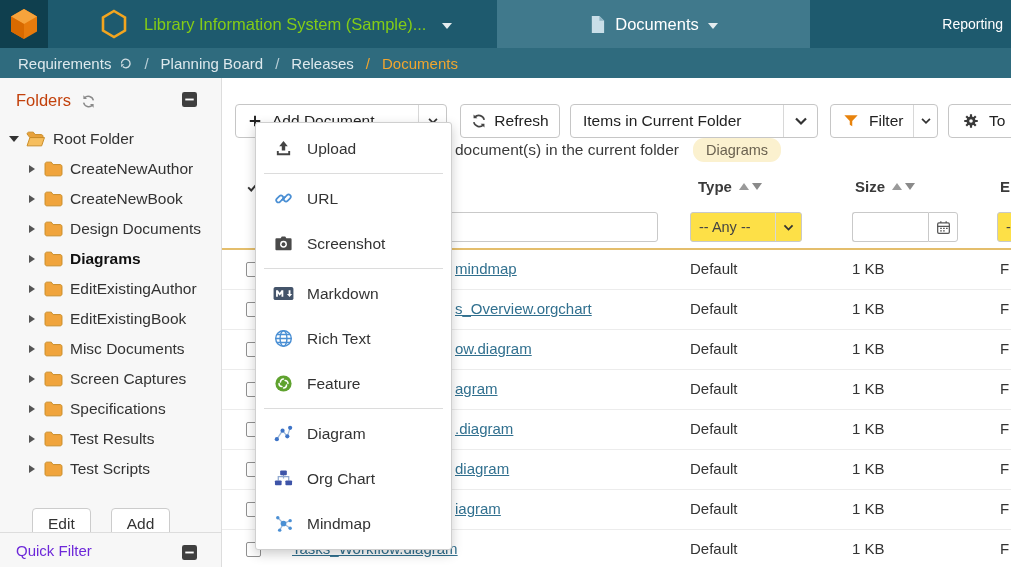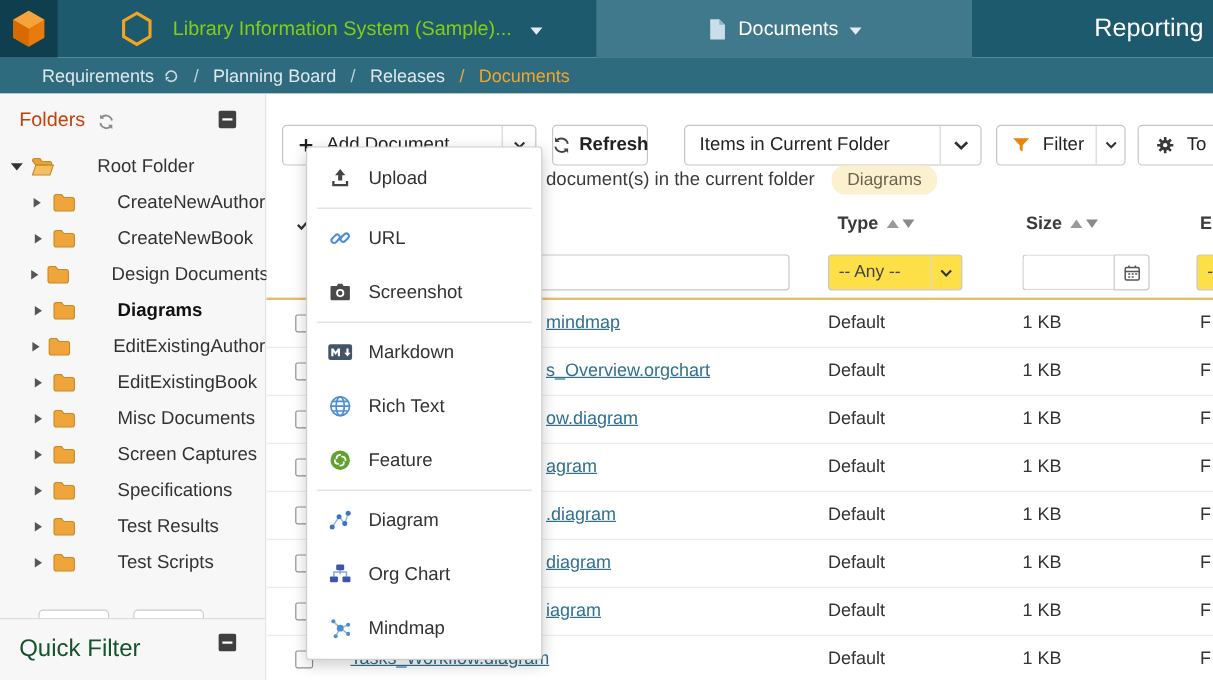--- a/index.html
+++ b/index.html
@@ -5,59 +5,59 @@
   * { margin:0; padding:0; box-sizing:border-box; }
   body { font-family:"Liberation Sans", sans-serif; background:#fff; }
   .screen { position:relative; width:1011px; height:567px; overflow:hidden; background:#fff; font-size:15px; color:#333; }
 
   
   .topbar { position:absolute; top:0; left:0; right:0; height:48px; background:#1E5A6E; }
   .logo-box { position:absolute; left:0; top:0; width:48px; height:48px; background:#0F3F4E; display:flex; align-items:center; justify-content:center; cursor:pointer; }
   .product-btn { position:absolute; left:86px; top:0; height:48px; display:flex; align-items:center; gap:16px; color:#84cc16; cursor:pointer; padding:0 14px; font-size:16.5px; }
   .caret-w { width:0; height:0; border-left:5px solid transparent; border-right:5px solid transparent; border-top:6px solid #E4ECEF; margin-top:3px; }
   .doc-tab { position:absolute; left:497px; top:0; width:313px; height:48px; background:#40798C; display:flex; align-items:center; justify-content:center; gap:9px; color:#fff; font-size:16.5px; cursor:pointer; }
-  .reporting-btn { position:absolute; right:0; top:0; height:48px; display:flex; align-items:center; padding:0 8px; color:#fff; font-size:21px; cursor:pointer; }
+  .reporting-btn { position:absolute; right:0; top:0; height:48px; display:flex; align-items:center; padding:0 8px; color:#fff; font-size:14px; cursor:pointer; }
 
   
-  .breadcrumb { position:absolute; top:48px; left:0; right:0; height:30px; background:#2F6B7E; display:flex; align-items:center; padding:0 35px; gap:12px; color:#DEE9ED; font-size:15px; }
+  .breadcrumb { position:absolute; top:48px; left:0; right:0; height:30px; background:#2F6B7E; display:flex; align-items:center; padding:0 18px; gap:12px; color:#DEE9ED; font-size:15px; }
   .crumb { cursor:pointer; }
   .crumb.active { color:#F2A62E; }
   .crumb-sep { color:#B9CFD7; }
   .crumb-sep.active { color:#F2A62E; }
   .bc-icon { display:flex; align-items:center; margin-left:-4px; }
 
   
   .sidebar { position:absolute; top:78px; left:0; width:222px; bottom:0; background:#F7F7F7; border-right:1px solid #DDDDDD; }
   .panel-head { position:relative; height:44px; display:flex; align-items:center; padding:0 16px; color:#c2410c; font-size:16.5px; gap:10px; }
   .panel-head .minus-btn { position:absolute; right:24px; top:14px; cursor:pointer; line-height:0; }
   .refresh-small { cursor:pointer; line-height:0; margin-top:2px; }
   .tree { padding:2px 0 0 8px; }
   .tree-item { height:30px; display:flex; align-items:center; gap:7px; cursor:pointer; }
   .tree-item.child { padding-left:18px; }
   .tree-item .tw { width:11px; display:flex; justify-content:center; }
   .caret-down { width:0; height:0; border-left:5px solid transparent; border-right:5px solid transparent; border-top:6px solid #333; }
   .caret-right { width:0; height:0; border-top:4.5px solid transparent; border-bottom:4.5px solid transparent; border-left:6px solid #555; }
   .folder-ic { line-height:0; }
-  .tree-label { font-size:15.5px; color:#333; white-space:nowrap;margin-left:28px; }
+  .tree-label { font-size:15.5px; color:#333; white-space:nowrap; }
   .tree-item.selected .tree-label { font-weight:bold; color:#111; }
   .side-btns { margin:24px 0 0 32px; display:flex; gap:20px; }
   .btn-plain { background:#fff; border:1px solid #CCCCCC; border-radius:4px; padding:6px 15px; font-size:15.5px; color:#333; font-family:inherit; cursor:pointer; }
-  .quick-filter { position:absolute; bottom:0; left:0; right:0; height:52px; border-top:1px solid #DDDDDD; display:flex; align-items:center; padding:0 16px; color:#14532d; font-size:20px; background:#F7F7F7; }
+  .quick-filter { position:absolute; bottom:0; left:0; right:0; height:35px; border-top:1px solid #DDDDDD; display:flex; align-items:center; padding:0 16px; color:#6d28d9; font-size:15px; background:#F7F7F7; }
   .quick-filter .minus-btn { position:absolute; right:24px; top:12px; cursor:pointer; line-height:0; }
 
   
   .main { position:absolute; top:78px; left:222px; width:789px; bottom:0; background:#fff; }
 
   .toolbar { position:absolute; top:10px; left:0; right:0; height:34px;margin-top:16px; }
   .tb { position:absolute; height:34px; display:flex; align-items:center; background:#fff; border:1px solid #C6C6C6; border-radius:4px; font-size:15.5px; color:#222; cursor:pointer; }
   .tb .lbl { padding:0 10px; white-space:nowrap; }
   .tb .seg { width:28px; align-self:stretch; border-left:1px solid #D8D8D8; display:flex; align-items:center; justify-content:center; cursor:pointer; }
   .tb .lead-ic { margin-left:12px; line-height:0; }
   #btn-add-doc { left:13px; width:212px; }
-  #btn-refresh { left:238px; width:80px; justify-content:center; gap:7px;font-weight:bold; }
+  #btn-refresh { left:238px; width:100px; justify-content:center; gap:7px; }
   #sel-items { left:348px; width:248px; }
   #sel-items .lbl { flex:1; padding:0 12px; }
   #sel-items .seg { width:34px; }
   #btn-filter { left:608px; width:108px; }
   #btn-tools { left:726px; width:120px; gap:9px; padding-left:13px; }
 
   .info-line { position:absolute; top:60px; left:233px; display:flex; align-items:center; gap:14px; font-size:15.5px; color:#3A3A3A; white-space:nowrap; }
   .badge { background:#FBF1CF; border-radius:11px; padding:4px 13px; font-size:14.5px; color:#6B6250; }
 
   .thead { position:absolute; top:96px; left:0; right:0; height:32px; font-weight:bold; color:#3A3A3A; font-size:15px; }

